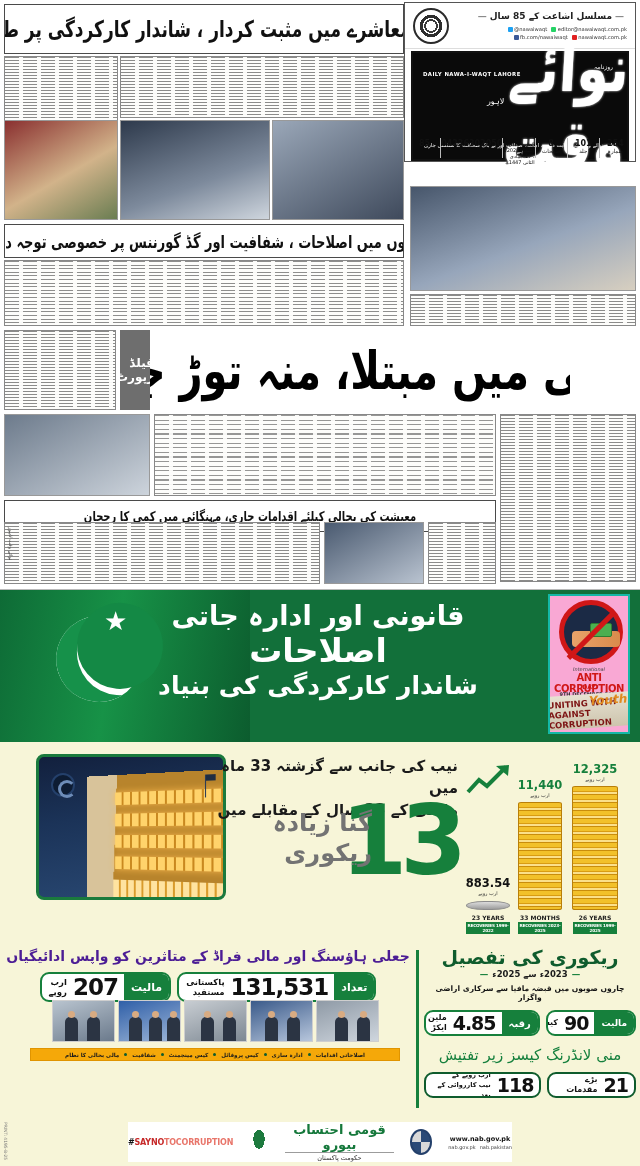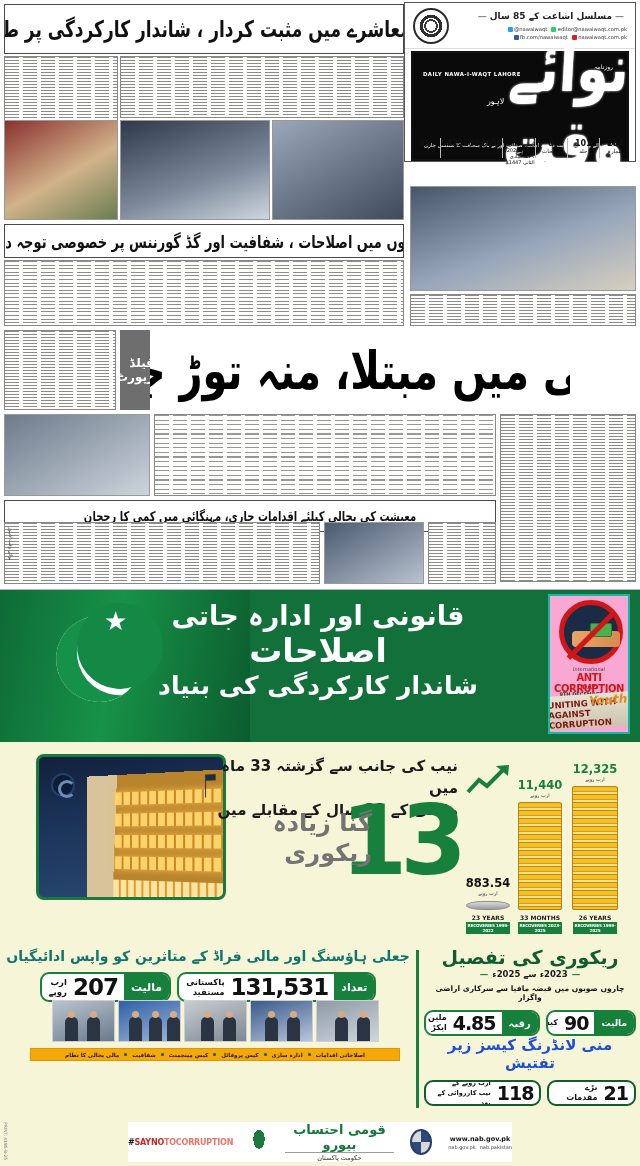--- a/index.html
+++ b/index.html
@@ -270,21 +270,21 @@
   .coin-flat {
     width:100%; height:9px; border-radius:50%/60%;
     background:linear-gradient(180deg,#dcdcdc,#9d9d9d);
     border:1px solid #8c8c8c;
   }
 
   
   .panels { position:relative; height:178px; background:#f7f5d8; }
   .divider { position:absolute; left:416px; top:8px; width:3px; height:158px; background:#16803c; }
   .left-pnl { position:absolute; left:6px; top:6px; width:404px; }
-  .lp-title { font-size:14px; color:#0f766e; direction:rtl; text-align:center; font-weight:bold; }
+  .lp-title { font-size:14px; color:#4c1d95; direction:rtl; text-align:center; font-weight:bold; }
   .pillrow { display:flex; direction:rtl; gap:6px; justify-content:center; margin-top:8px; }
   .pill {
     display:flex; align-items:center; border:2px solid #16803c; border-radius:9px;
     overflow:hidden; background:#fff; height:30px;
   }
   .pill .lbl {
     background:#16803c; color:#fff; font-size:11px; font-weight:bold;
     padding:0 7px; height:100%; display:flex; align-items:center; direction:rtl;
   }
   .pill .num { font-size:23px; font-weight:bold; color:#111; padding:0 6px; letter-spacing:-1px; }
@@ -318,22 +318,22 @@
   .right-pnl { position:absolute; left:424px; top:4px; width:212px; }
   .rp-title { font-size:19px; font-weight:bold; color:#0f5c2d; direction:rtl; text-align:center; }
   .rp-dates {
     font-size:8.5px; color:#1b1b1b; direction:rtl; text-align:center; margin-top:1px; font-weight:bold;
   }
   .rp-dates::before,.rp-dates::after{ content:"—"; color:#16803c; margin:0 4px; }
   .rp-sub {
     font-size:7.6px; color:#141414; direction:rtl; text-align:center; margin-top:5px; font-weight:bold;
   }
   .rp-title2 {
-    font-size:15px; font-weight:bold; color:#1d4ed8; direction:rtl;
-    text-align:center; 
+    font-size:15px; font-weight:normal; color:#15803d; direction:rtl;
+    text-align:center; margin-top:10px;
   }
 
   
   .ad-foot { position:absolute; left:0; bottom:0; width:640px; height:46px; background:#f7f5d8; }
   .foot-white {
     position:absolute; left:128px; top:2px; width:384px; height:40px; background:#fff;
     display:flex; align-items:center; justify-content:center; gap:16px;
   }
   .hashtag { font-size:8px; font-weight:bold; letter-spacing:-.2px; }
   .hashtag .a{color:#111;} .hashtag .b{color:#c62828;} .hashtag .c{color:#e8756a;}

